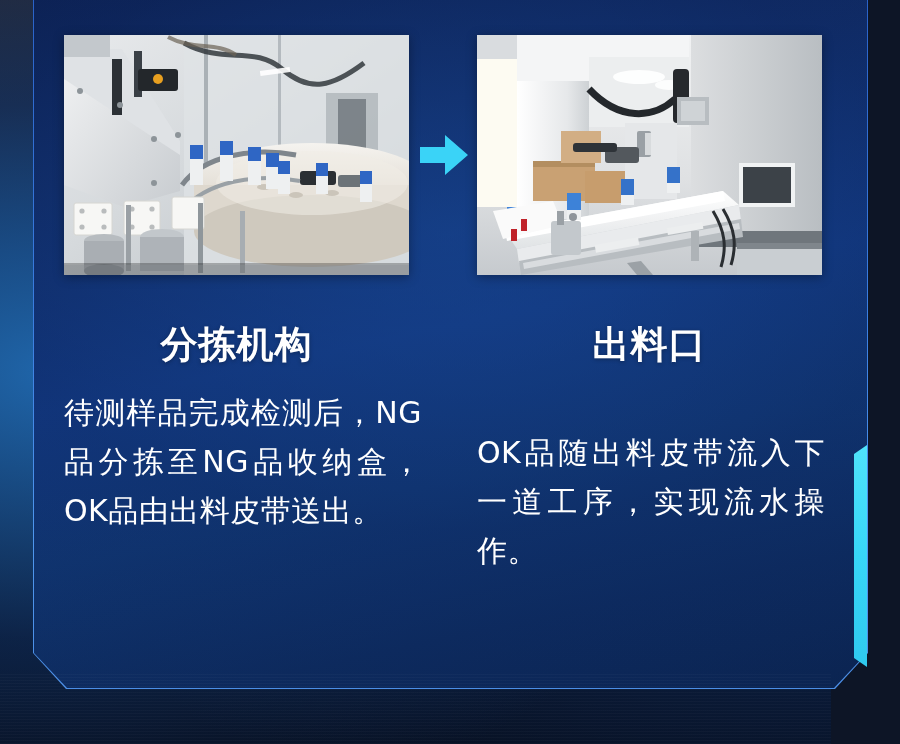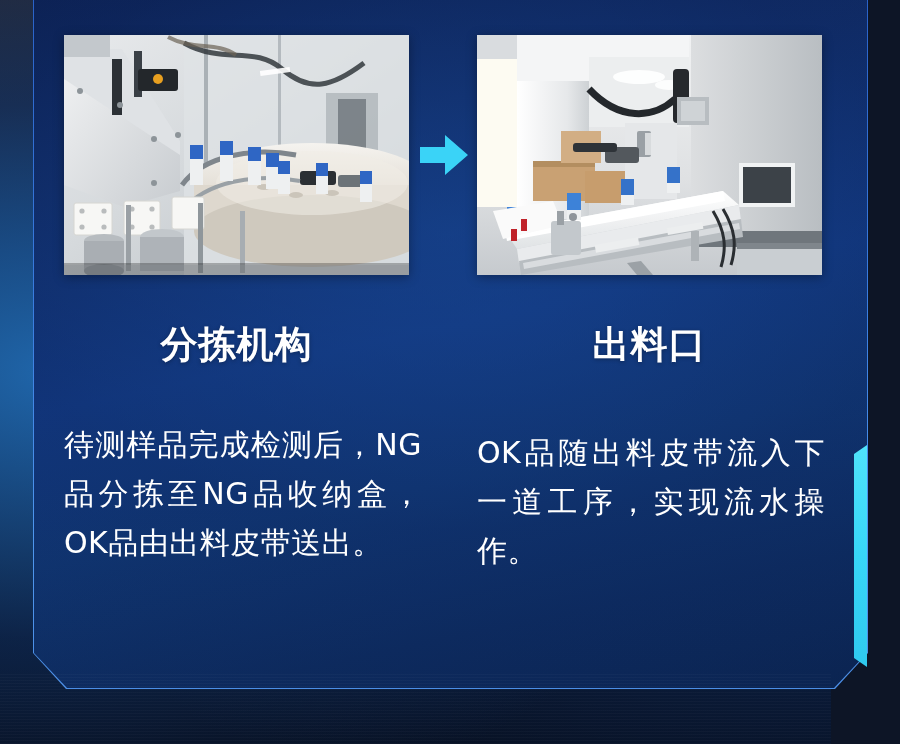--- a/index.html
+++ b/index.html
@@ -159,21 +159,21 @@
     top: 388px;
     width: 352px;
     font-size: 30px;
     font-weight: 400;
     color: #ffffff;
     line-height: 49px;
     letter-spacing: 0.5px;
     text-align: justify;
     text-justify: inter-character;
   }
-  .col-left  .body-text { left: 0; width: 358px; margin-top: 32px; }
+  .col-left  .body-text { left: 0; width: 358px; }
   .col-right .body-text { left: 0; width: 348px; margin-top: 40px; }
 </style>
 </head>
 <body>
 
 <div id="stage">
 
   <div id="panel-border"></div>
   <div id="panel"></div>
   <div id="accent-bar"></div>

